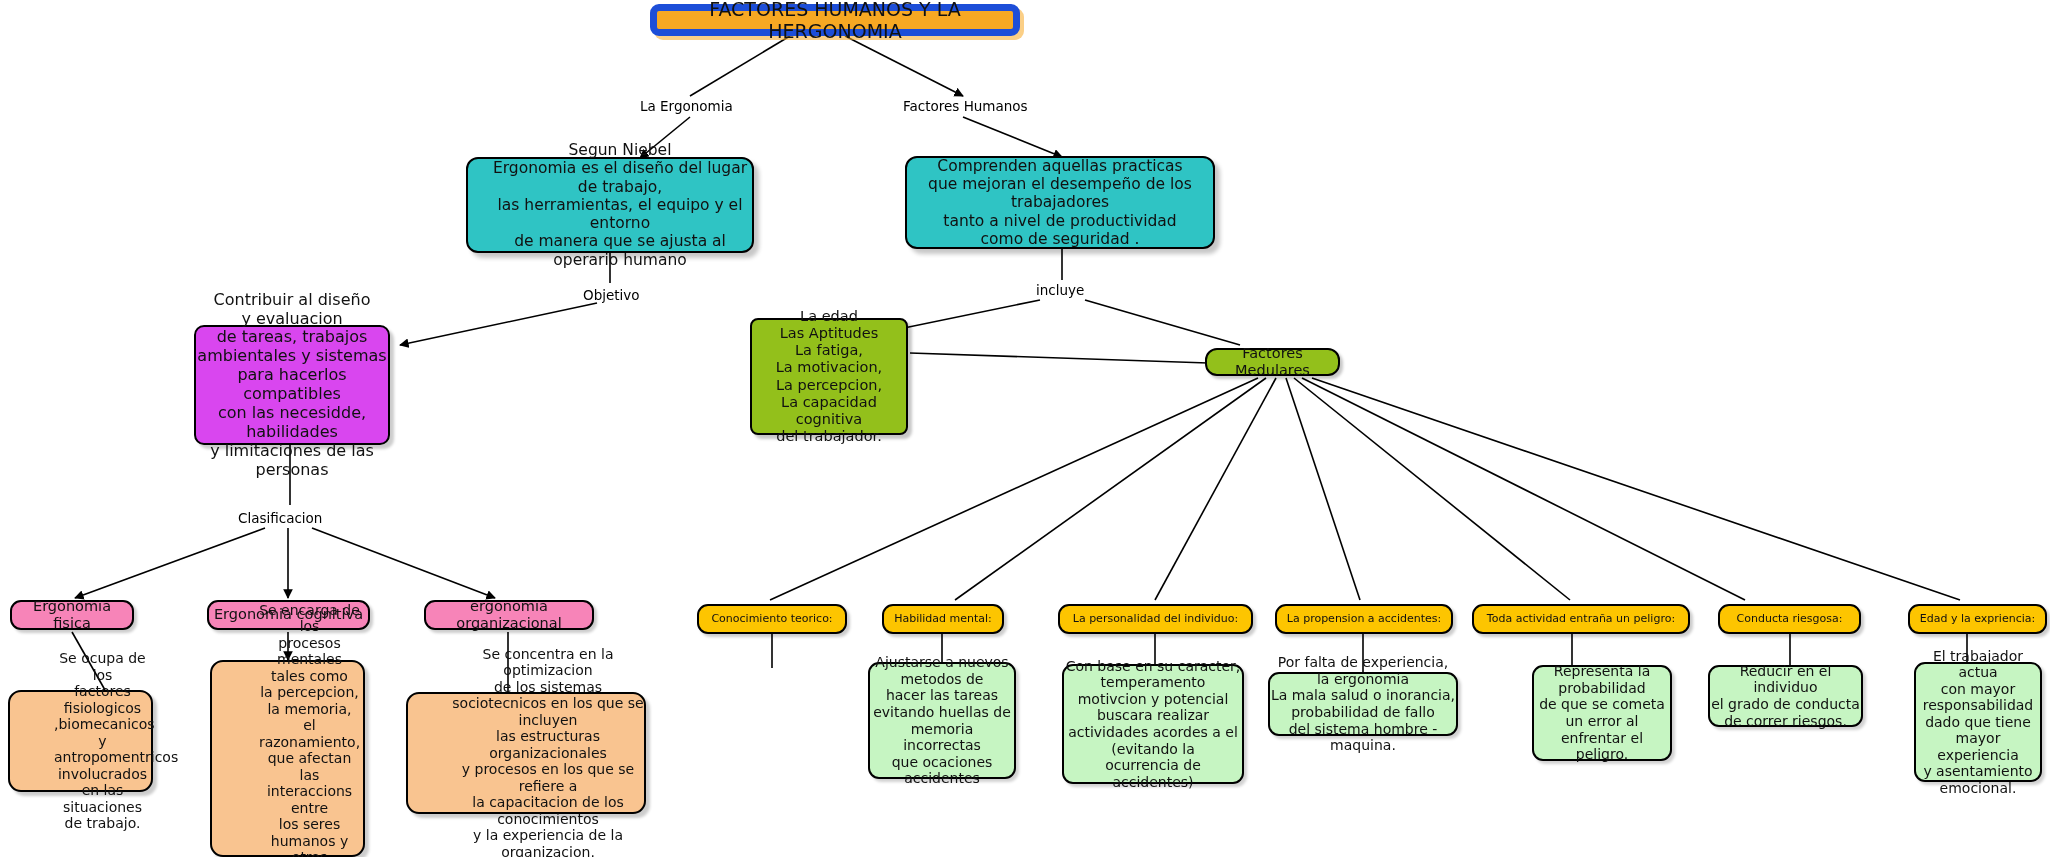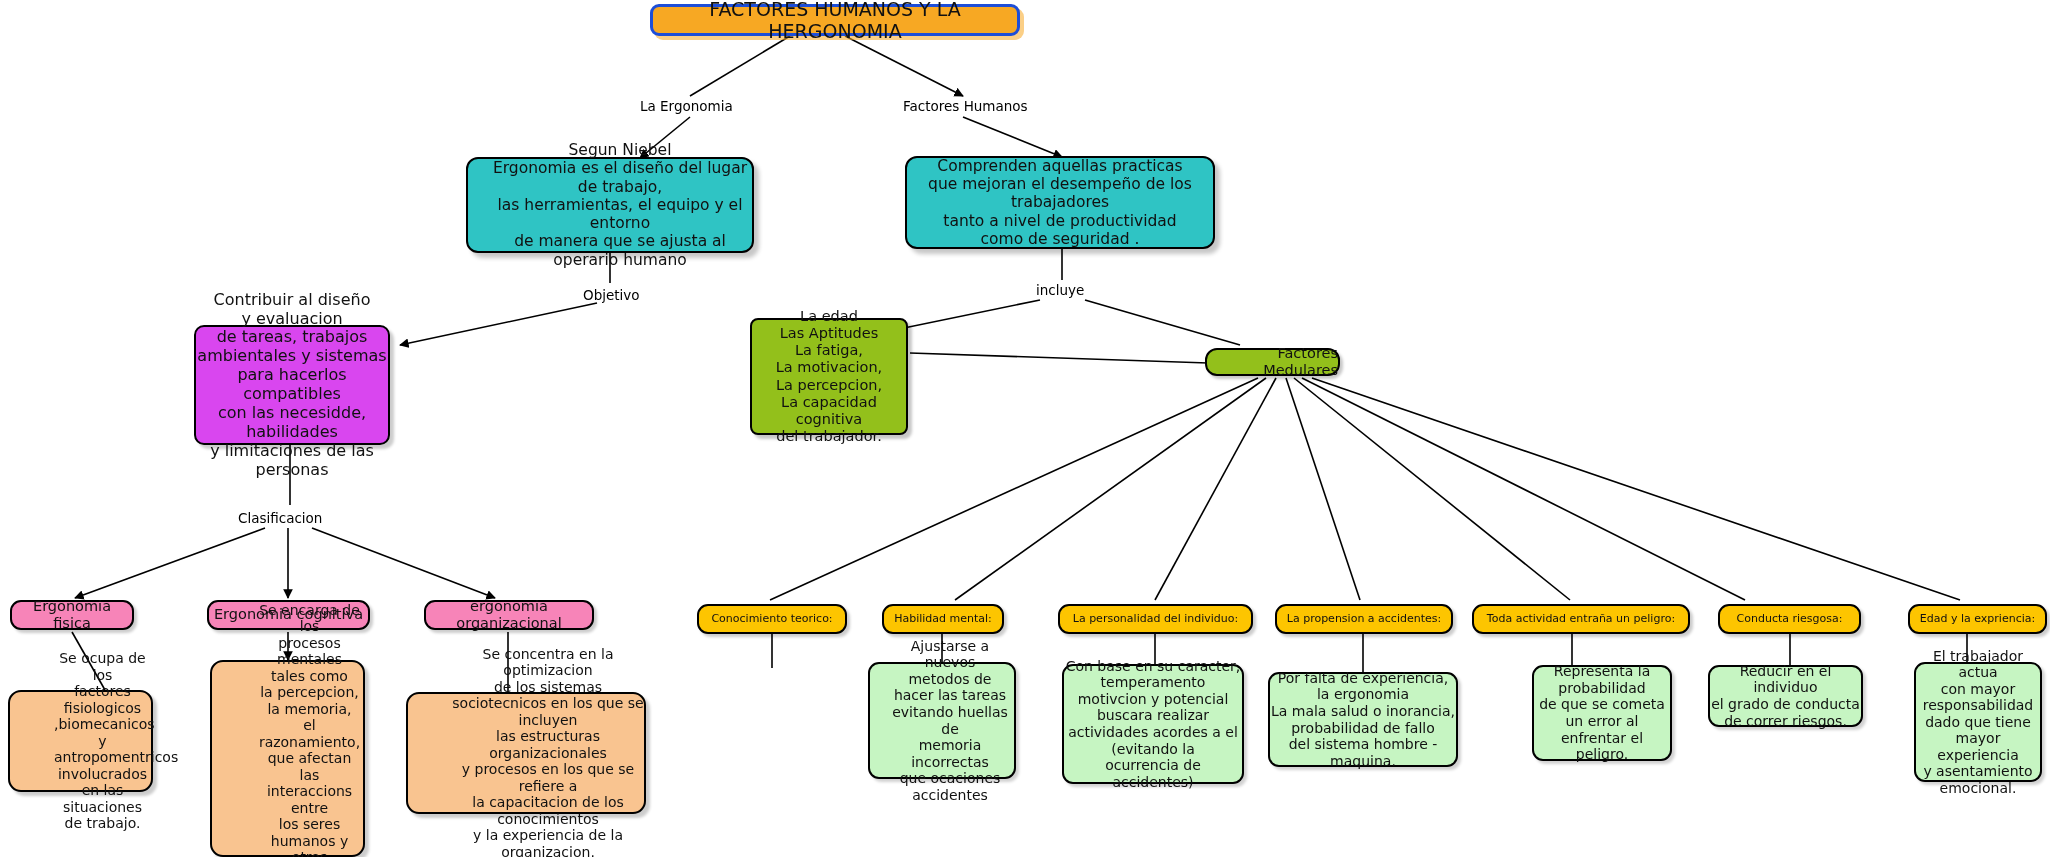--- a/index.html
+++ b/index.html
@@ -20,21 +20,21 @@
     text-align:center;
     line-height:1.18;
     white-space:pre-line;
     z-index:3;
   }
   .node span{display:block;width:100%;}
 
   
   .n-root{
     background:#f7a823;
-    border:3px solid #1d4ed8;
+    border:7px solid #1d4ed8;
     border-radius:9px;
     font-size:19px;
     box-shadow:4px 4px 0 rgba(247,168,35,.55);
   }
   
   .n-teal{
     background:#2fc4c4;
     border-radius:12px;
     font-size:15.5px;
     box-shadow:5px 5px 4px rgba(0,0,0,.22);
@@ -191,21 +191,21 @@
   <div class="node n-olive" style="left:750px;top:318px;width:158px;height:117px;">
     <span>La edad
 Las Aptitudes
 La fatiga,
 La motivacion,
 La percepcion,
 La capacidad cognitiva
 del trabajador.</span>
   </div>
 
-  <div class="node n-olive-pill" style="left:1205px;top:348px;width:135px;height:28px;text-align:right;">
+  <div class="node n-olive-pill" style="left:1205px;top:348px;width:135px;height:28px;">
     <span>Factores Medulares</span>
   </div>
 
   <div class="edge-label" style="left:238px;top:510px;">Clasificacion</div>
 
   <div class="node n-pink" style="left:10px;top:600px;width:124px;height:30px;">
     <span>Ergonomia fisica</span>
   </div>
   <div class="node n-pink" style="left:207px;top:600px;width:163px;height:30px;">
     <span>Ergonomia cognitiva</span>
@@ -260,39 +260,39 @@
   <div class="node n-yellow" style="left:1472px;top:604px;width:218px;height:30px;">
     <span>Toda actividad entraña un peligro:</span>
   </div>
   <div class="node n-yellow" style="left:1718px;top:604px;width:143px;height:30px;">
     <span>Conducta riesgosa:</span>
   </div>
   <div class="node n-yellow" style="left:1908px;top:604px;width:139px;height:30px;">
     <span>Edad y la expriencia:</span>
   </div>
 
-  <div class="node n-leaf" style="left:868px;top:662px;width:148px;height:117px;padding-left:16px;">
+  <div class="node n-leaf" style="left:868px;top:662px;width:148px;height:117px;">
     <span>Ajustarse a nuevos
 metodos de
 hacer las tareas
 evitando huellas de
 memoria incorrectas
 que ocaciones
 accidentes</span>
   </div>
   <div class="node n-leaf" style="left:1062px;top:664px;width:182px;height:120px;">
     <span>Con base en su caracter,
 temperamento
 motivcion y potencial
 buscara realizar
 actividades acordes a el
 (evitando la
 ocurrencia de accidentes)</span>
   </div>
-  <div class="node n-leaf" style="left:1268px;top:672px;width:190px;height:95px;">
+  <div class="node n-leaf" style="left:1268px;top:672px;width:190px;height:64px;">
     <span>Por falta de experiencia,
 la ergonomia
 La mala salud o inorancia,
 probabilidad de fallo
 del sistema hombre - maquina.</span>
   </div>
   <div class="node n-leaf" style="left:1532px;top:665px;width:140px;height:96px;">
     <span>Representa la
 probabilidad
 de que se cometa

